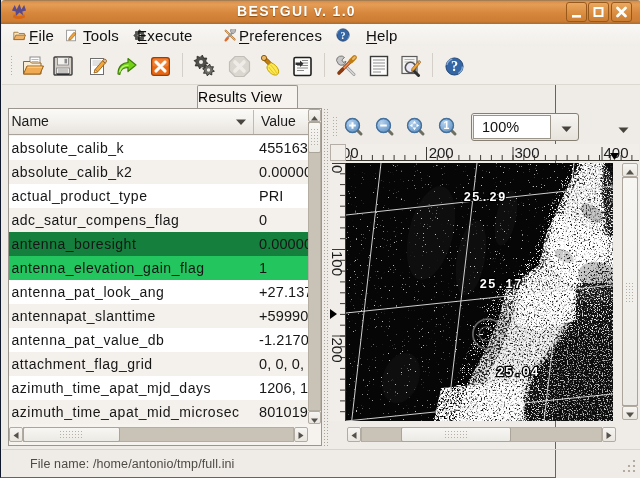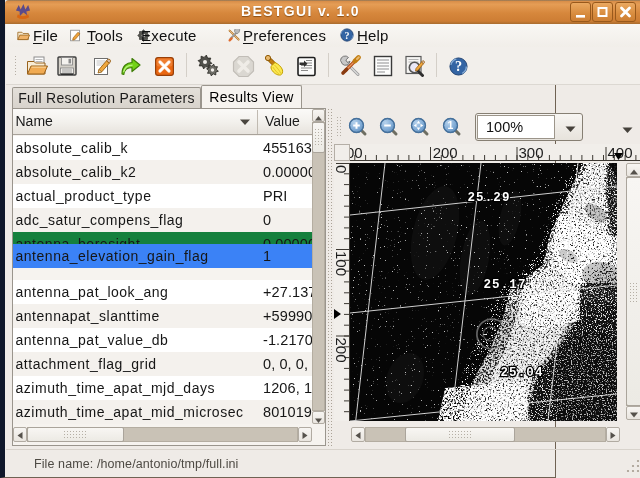--- a/index.html
+++ b/index.html
@@ -1,27 +1,27 @@
 <!DOCTYPE html>
 <html><head><meta charset="utf-8">
 <style>
 html,body{margin:0;padding:0;}
 body{width:640px;height:478px;overflow:hidden;font-family:"Liberation Sans",sans-serif;background:#efebe7;}
-.win{position:absolute;left:0;top:0;width:556px;height:478px;background:#efebe7;border-left:5px solid #0f172a;border-right:1px solid #6f6253;border-bottom:1px solid #6f6253;box-sizing:border-box;}
+.win{position:absolute;left:0;top:0;width:556px;height:478px;background:#efebe7;border-left:1px solid #0f172a;border-right:1px solid #6f6253;border-bottom:1px solid #6f6253;box-sizing:border-box;}
 .abs{position:absolute;}
 .titlebar{position:absolute;left:0;top:0;width:640px;height:24px;background:linear-gradient(180deg,#8a7457 0%,#d98f4a 6%,#e59d55 18%,#d6873c 55%,#cd7d34 88%,#a86c2e 100%);border-radius:4px 4px 0 0;}
 .title{position:absolute;left:236px;top:3px;font-size:14px;font-weight:bold;color:#fff;letter-spacing:1.35px;text-shadow:0 1px 1px rgba(100,50,0,0.65);}
 .wbtn{position:absolute;top:2px;width:21px;height:20px;border:1px solid #99591b;border-radius:3px;background:linear-gradient(180deg,#eba961 0%,#d88c3e 60%,#cc7e33 100%);box-sizing:border-box;}
 .menubar{position:absolute;left:1px;top:24px;width:638px;height:23px;background:linear-gradient(180deg,#f9f7f4,#f1eee9);padding-left:28px;}
 .mitem{position:absolute;top:3px;font-size:15px;color:#101010;letter-spacing:0.2px;}
 .mitem u{text-decoration:underline;text-underline-offset:2px;}
 .toolbar{position:absolute;left:1px;top:47px;width:638px;height:37px;background:#f2efeb;border-bottom:1px solid #dcd8d2;}
 .tsep{position:absolute;top:6px;width:1px;height:24px;background:#d4cfc8;}
 .tab1{position:absolute;left:7px;top:87px;width:189px;height:21px;background:linear-gradient(180deg,#e3dfd9,#d8d3cc);border:1px solid #9a958d;border-bottom:none;border-radius:2px 2px 0 0;font-size:14px;color:#1a1a1a;letter-spacing:0.3px;line-height:21px;text-align:center;box-sizing:border-box;}
-.tab2{position:absolute;left:196px;top:85px;width:101px;height:24px;background:#f6f3ef;border:1px solid #9a958d;border-bottom:1px solid #f6f3ef;border-radius:2px 2px 0 0;font-size:14px;color:#000;letter-spacing:0.3px;line-height:22px;text-align:center;box-sizing:border-box;}
+.tab2{position:absolute;left:196px;top:85px;width:101px;height:24px;background:#f6f3ef;border:1px solid #9a958d;border-bottom:1px solid #f6f3ef;border-radius:2px 2px 0 0;font-size:14px;color:#000;letter-spacing:0.3px;line-height:22px;text-align:left;box-sizing:border-box;}
 .nb{position:absolute;left:7px;top:108px;width:314px;height:338px;background:#f6f3ef;border:1px solid #9a958d;box-sizing:border-box;}
 .thead{position:absolute;left:8px;top:109px;width:299px;height:26px;background:linear-gradient(180deg,#fbfaf8 0%,#f3f1ed 50%,#e7e3dd 100%);border-bottom:1px solid #a8a29a;box-sizing:border-box;font-size:14px;color:#1b1b1b;}
 .trows{position:absolute;left:8px;top:136px;width:299px;height:288px;overflow:hidden;font-size:14px;color:#161616;letter-spacing:0.52px;}
 .trow{position:absolute;left:0;width:299px;height:24px;line-height:24px;white-space:nowrap;}
 .trow .nm{position:absolute;left:2.5px;}
 .trow .vl{position:absolute;left:250px;width:49px;overflow:hidden;letter-spacing:0.1px;font-size:14.5px;}
 .sbtn{position:absolute;background:linear-gradient(180deg,#f7f5f2,#e9e5df);border:1px solid #b1aba2;border-radius:2px;box-sizing:border-box;}
 .strough{position:absolute;background:#c9c2b6;border:1px solid #b4ada1;box-sizing:border-box;}
 .sthumb{position:absolute;background:linear-gradient(180deg,#f8f6f3,#eceae4);border:1px solid #aaa49b;border-radius:2px;box-sizing:border-box;}
 .paned{position:absolute;left:322px;top:108px;width:6px;height:338px;background:radial-gradient(circle,#aba397 0.8px,transparent 1px) 0 0/3px 3px;}
@@ -70,21 +70,21 @@
 <path d="M13 2 L3 12" stroke="#9a9a9a" stroke-width="2.4" stroke-linecap="round"></path>
 <path d="M14.5 1 A3.4 3.4 0 1 0 12 5.6 L13.6 4 Z" fill="#b9b9b9" stroke="#6f6f6f" stroke-width="0.7"></path>
 <path d="M2 14 L4.5 11.5" stroke="#e06a2b" stroke-width="2.8" stroke-linecap="round"></path>
       </svg>
       <div class="mitem" style="left:237px"><u>P</u>references</div>
       <svg class="abs" style="left:334px;top:4px" width="14" height="14" viewBox="0 0 16 16">
 <circle cx="8" cy="8" r="7" fill="#3465a4" stroke="#1d3f6f" stroke-width="1"></circle>
 <circle cx="8" cy="8" r="7" fill="none" stroke="#79a0d0" stroke-width="1" stroke-dasharray="6 16"></circle>
 <text x="8" y="12" font-family="Liberation Serif" font-size="11.5" font-weight="bold" fill="#fff" text-anchor="middle">?</text>
       </svg>
-      <div class="mitem" style="left:351px"><u>H</u>elp</div>
+      <div class="mitem" style="left:364px"><u>H</u>elp</div>
     </div>
     <div class="toolbar">
       <div class="abs grip" style="left:8px;top:8px;width:4px;height:22px"></div>
       <svg class="abs" style="left:20px;top:8px" width="22" height="22" viewBox="0 0 22 22">
 <rect x="8" y="2" width="10" height="11" fill="#fff" stroke="#8c8c8c"></rect>
 <path d="M9.5 4.5 h7 M9.5 6.5 h7 M9.5 8.5 h7" stroke="#b9b9b9" stroke-width="1"></path>
 <path d="M1.5 6.5 L8 6.5 L9.5 8 L19 8 L19 19 L1.5 19 Z" fill="#f8ecd4" stroke="#99621c" stroke-width="1"></path>
 <path d="M1.5 19 L5 11 L21.5 11 L18 19 Z" fill="#f0aa52" stroke="#99621c" stroke-width="1"></path>
 <path d="M5.6 12.2 L20 12.2" stroke="#f8cf92" stroke-width="1.2"></path>
       </svg>
@@ -159,21 +159,20 @@
 <path d="M12 13.5 L17.5 7 L19.5 8.7 L14 15.2 L11.5 16 Z" fill="#efa73e" stroke="#9a5f10" stroke-width="0.8"></path>
 <path d="M17.5 7 L19.5 8.7 L20.5 7.5 A1.5 1.5 0 0 0 18.6 5.8 Z" fill="#d8b9a2" stroke="#9a5f10" stroke-width="0.8"></path>
       </svg>
       <div class="tsep" style="left:430px"></div>
       <svg class="abs" style="left:443px;top:10px" width="19" height="19" viewBox="0 0 16 16">
 <circle cx="8" cy="8" r="7.2" fill="#3465a4" stroke="#1d3f6f" stroke-width="0.8"></circle>
 <circle cx="8" cy="8" r="6.6" fill="none" stroke="#84aad4" stroke-width="1.2" stroke-dasharray="7 15"></circle>
 <text x="8" y="12.2" font-family="Liberation Serif" font-size="12" font-weight="bold" fill="#fff" text-anchor="middle">?</text>
       </svg>
     </div>
-    <div class="tab1">Full Resolution Parameters</div>
 <div class="tab2">Results View</div>
 <div class="nb"></div>
 <div class="thead">
    <span style="position:absolute;left:2.5px;top:4px">Name</span>
    <svg style="position:absolute;left:226px;top:10px" width="12" height="7">
         <path d="M1 0.5 L11 0.5 L6 6 Z" fill="#4a463f"></path>
       </svg>
    <div style="position:absolute;left:244px;top:1px;width:1px;height:24px;background:#c0bab1"></div>
    <span style="position:absolute;left:252px;top:4px">Value</span>
  </div>
@@ -191,21 +190,21 @@
         <span class="vl">PRI</span>
       </div>
       <div class="trow" style="top:72px;background:#f4f1ed">
         <span class="nm">adc_satur_compens_flag</span>
         <span class="vl">0</span>
       </div>
       <div class="trow" style="top:96px;background:#15803d">
         <span class="nm">antenna_boresight</span>
         <span class="vl">0.00000</span>
       </div>
-      <div class="trow" style="top:108px;background:#3b82f6">
+      <div class="trow" style="top:120px;background:#22c55e">
         <span class="nm">antenna_elevation_gain_flag</span>
         <span class="vl">1</span>
       </div>
       <div class="trow" style="top:144px;background:#ffffff">
         <span class="nm">antenna_pat_look_ang</span>
         <span class="vl">+27.137</span>
       </div>
       <div class="trow" style="top:168px;background:#f4f1ed">
         <span class="nm">antennapat_slanttime</span>
         <span class="vl">+59990</span>

